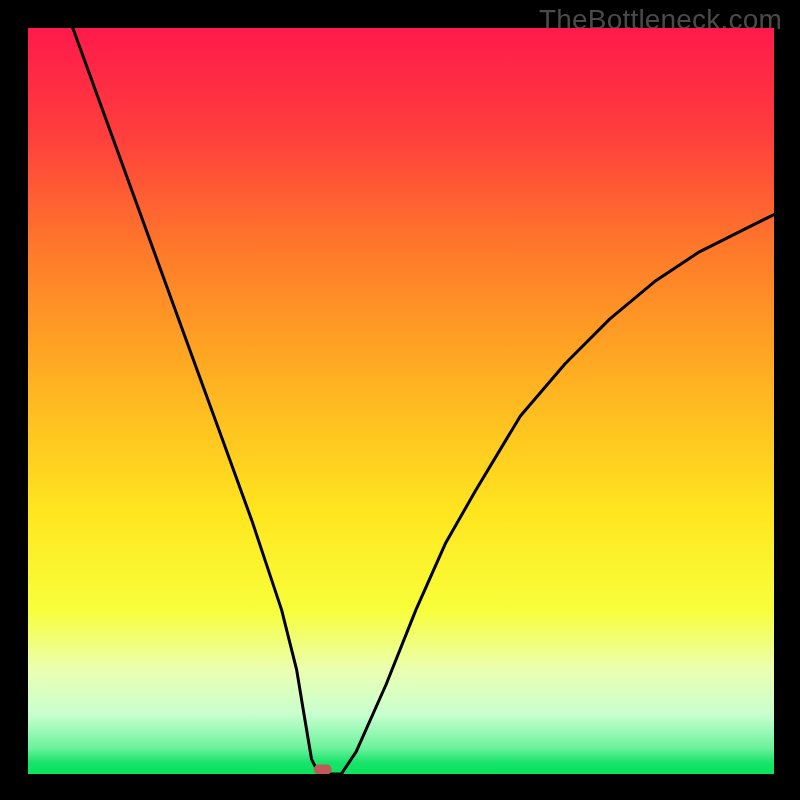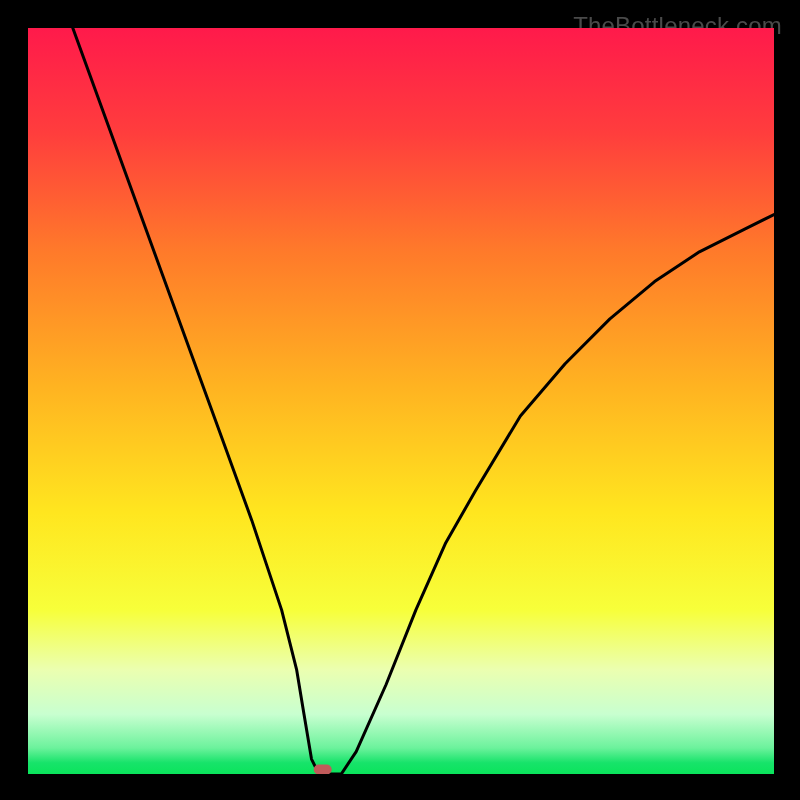--- a/index.html
+++ b/index.html
@@ -12,24 +12,24 @@
     overflow: hidden;
   }
   .outer {
     position: relative;
     width: 800px;
     height: 800px;
     background: #000;
   }
   .watermark {
     position: absolute;
-    top: 12px;
+    top: 4px;
     right: 18px;
     color: #4a4a4a;
-    font-size: 24px;
+    font-size: 28px;
     font-weight: 500;
     letter-spacing: 0.2px;
     user-select: none;
   }
   svg {
     position: absolute;
     left: 28px;
     top: 28px;
   }
 </style>

